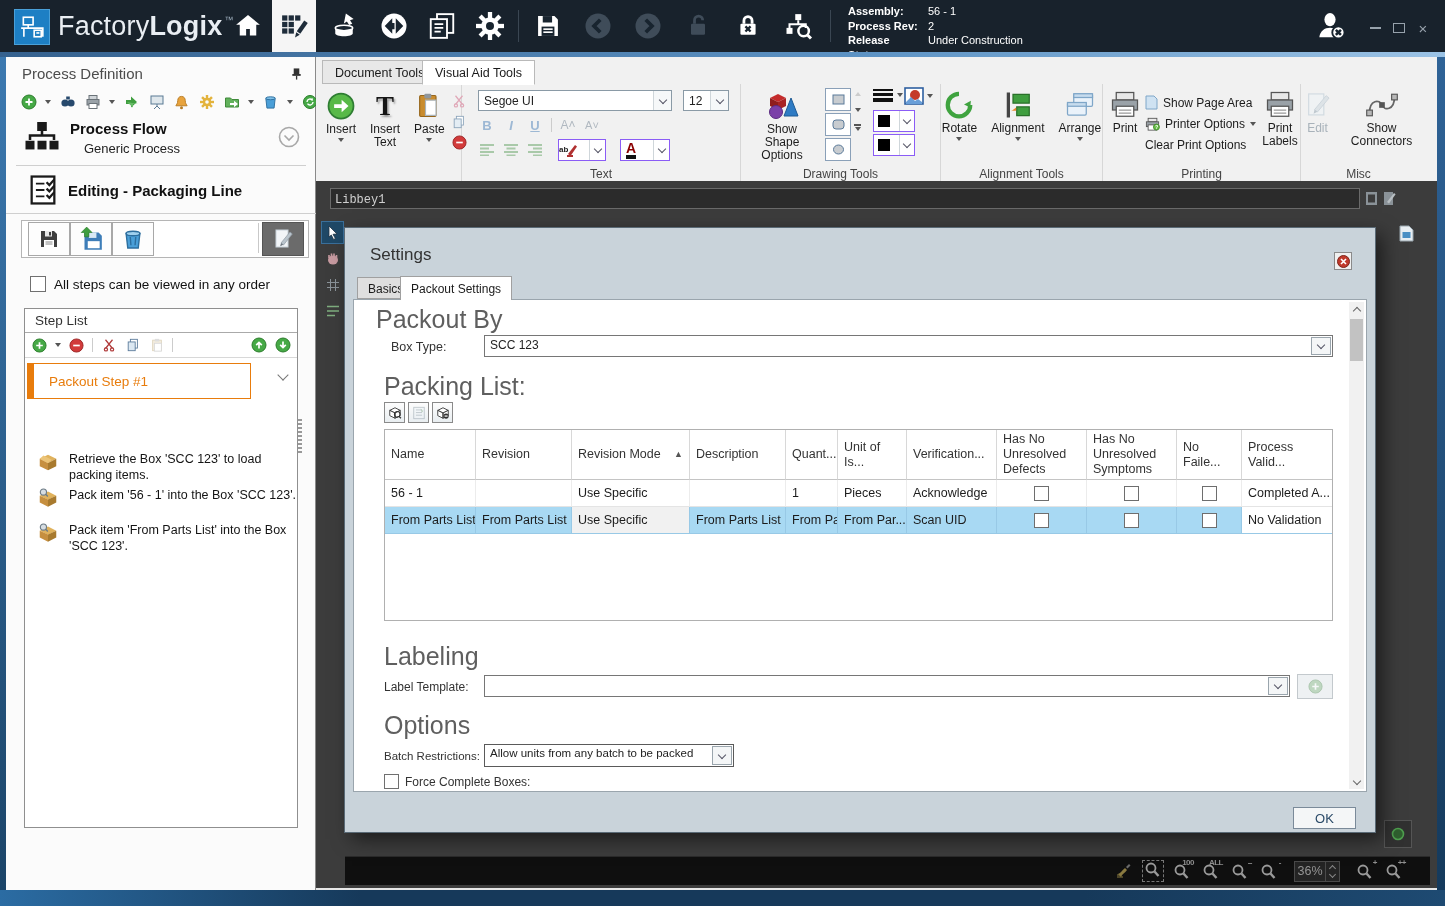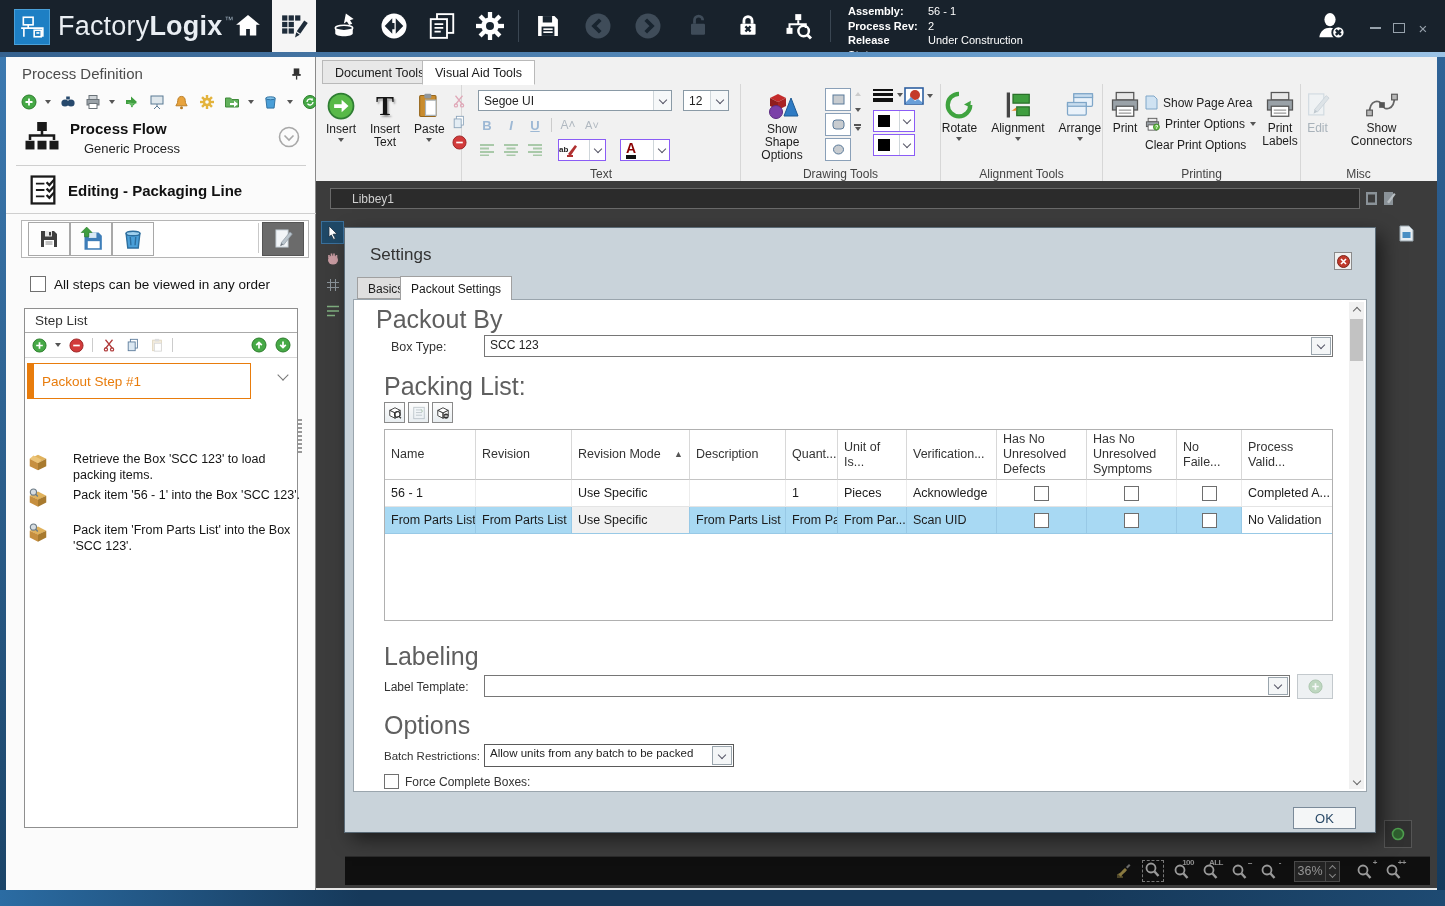--- a/index.html
+++ b/index.html
@@ -47,23 +47,23 @@
   .orderrow{position:absolute;left:24px;top:219px;display:flex;align-items:center;gap:8px}
   .cb{width:14px;height:14px;border:1px solid #707070;background:#fff;display:inline-block;cursor:pointer}
   .orderlbl{font-size:13.5px;color:#111}
   .steplist{position:absolute;left:18px;top:251px;width:274px;height:520px;border:1px solid #8f8f8f;background:#fff;box-sizing:border-box;}
   .sl-head{height:23px;line-height:23px;padding-left:10px;font-size:13.5px;color:#333;border-bottom:1px solid #aaa}
   .sl-tools{height:24px;display:flex;align-items:center;gap:7px;padding-left:6px;border-bottom:1px solid #d8d8d8}
   .sl-tools .sp{width:1px;height:14px;background:#ccc}
   .sl-tools .grow{flex:1}
   .activestep{position:absolute;left:2px;top:54px;width:222px;height:34px;border:1px solid #e87c0c;background:#fff;display:flex;align-items:center;}
   .activestep .bar{width:6px;height:34px;background:#e87c0c}
-  .activestep .txt{padding-left:8px;font-size:13.5px;color:#e87c0c}
+  .activestep .txt{padding-left:15px;font-size:13.5px;color:#e87c0c}
   .as-chev{position:absolute;left:254px;top:62px;width:7px;height:7px;border-right:1.6px solid #777;border-bottom:1.6px solid #777;transform:rotate(45deg)}
-  .step{position:absolute;left:2px;display:flex;gap:24px;cursor:pointer}
+  .step{position:absolute;left:12px;display:flex;gap:10px;cursor:pointer}
   .step .txt{width:228px;font-size:12.5px;color:#141414;line-height:16px}
   .splitter{position:absolute;right:-5px;top:110px;width:4px;height:34px;background:repeating-linear-gradient(180deg,#999 0 2px,transparent 2px 4px)}
   
   .main{position:absolute;left:316px;top:57px;width:1121px;height:833px;}
   .ribbon{position:absolute;left:0;top:0;width:1121px;height:124px;background:#f1f1f1;}
   .rtab{position:absolute;top:3px;height:24px;line-height:24px;padding:0 12px;font-size:12.5px;color:#1a1a1a;border:1px solid #b9b9b9;background:#e8e8e8;cursor:pointer;box-sizing:border-box}
   .rtab.active{background:#fff;border-bottom:1px solid #fff;height:25px;z-index:2}
   .rgroups{position:absolute;left:0;top:27px;width:1121px;height:97px;display:flex;}
   .rgroup{position:relative;height:97px;border-right:1px solid #d7d7d7;box-sizing:border-box;}
   .rgroup .glabel{position:absolute;left:0;right:0;bottom:0;text-align:center;font-size:12px;color:#444}
@@ -77,21 +77,21 @@
   .chev.up{transform:rotate(225deg);margin-top:3px}
   .fmtbtn{width:22px;height:20px;display:flex;align-items:center;justify-content:center;font-size:13px;cursor:pointer}
   .dimblue{color:#9db8d4;font-weight:700}
   .shapebtn{width:24px;height:21px;border:1px solid #8aa0b8;background:#fff;display:flex;align-items:center;justify-content:center;margin-bottom:2px;cursor:pointer}
   .swatchbox{width:40px;height:20px;border:1px solid #8b5cf6;background:#fff;display:flex;align-items:center;cursor:pointer}
   .swatch{width:12px;height:12px;background:#000;margin:0 4px}
   .prow{display:flex;align-items:center;gap:5px;font-size:12px;color:#1c1c1c;height:21px;cursor:pointer;white-space:nowrap}
   
   .canvas{position:absolute;left:0;top:124px;width:1121px;height:709px;background:#3c3c3c;border-bottom:2px solid #e6e6e6;box-sizing:border-box;}
   .docbar{position:absolute;left:14px;top:7px;width:1030px;height:21px;background:#2b2b2b;border:1px solid #6a6a6a;box-sizing:border-box;}
-  .docbar input{width:100%;height:100%;background:transparent;border:0;outline:none;color:#d0d0d0;font-size:12px;padding:0 21px;font-family:Liberation Sans, sans-serif;box-sizing:border-box}
+  .docbar input{width:100%;height:100%;background:transparent;border:0;outline:none;color:#d0d0d0;font-size:12px;padding:0 4px;font-family:Liberation Mono, monospace;box-sizing:border-box}
   .docbar-ic{position:absolute;top:8px;width:16px;height:18px;display:flex;align-items:center;justify-content:center;cursor:pointer}
   .ltool{position:absolute;left:5px;width:23px;height:23px;display:flex;align-items:center;justify-content:center}
   .ltool.sel{background:#1f4866;border:1px solid #3a6f9a;box-sizing:border-box}
   .pgicon{position:absolute;left:1083px;top:44px;cursor:pointer}
   .greenbox{position:absolute;left:1068px;top:639px;width:28px;height:28px;background:#313131;border:1px solid #555;display:flex;align-items:center;justify-content:center;box-sizing:border-box}
   .zoombar{position:absolute;left:29px;top:675px;width:1085px;height:29px;background:#0f0f0f;border-top:1px solid #2a2a2a;display:flex;align-items:center;justify-content:flex-end;gap:9px;padding-right:26px;box-sizing:border-box}
   .mag{position:relative;width:20px;height:20px;cursor:pointer}
   .mag .sup{position:absolute;right:-2px;top:-3px;font-size:8px;font-weight:700;color:#8f8f8f;letter-spacing:-.5px}
   .mag.sel{outline:1px dashed #777}
   .zspin{width:46px;height:21px;background:#242424;border:1px solid #4a4a4a;display:flex;align-items:center;box-sizing:border-box;margin:0 6px}

